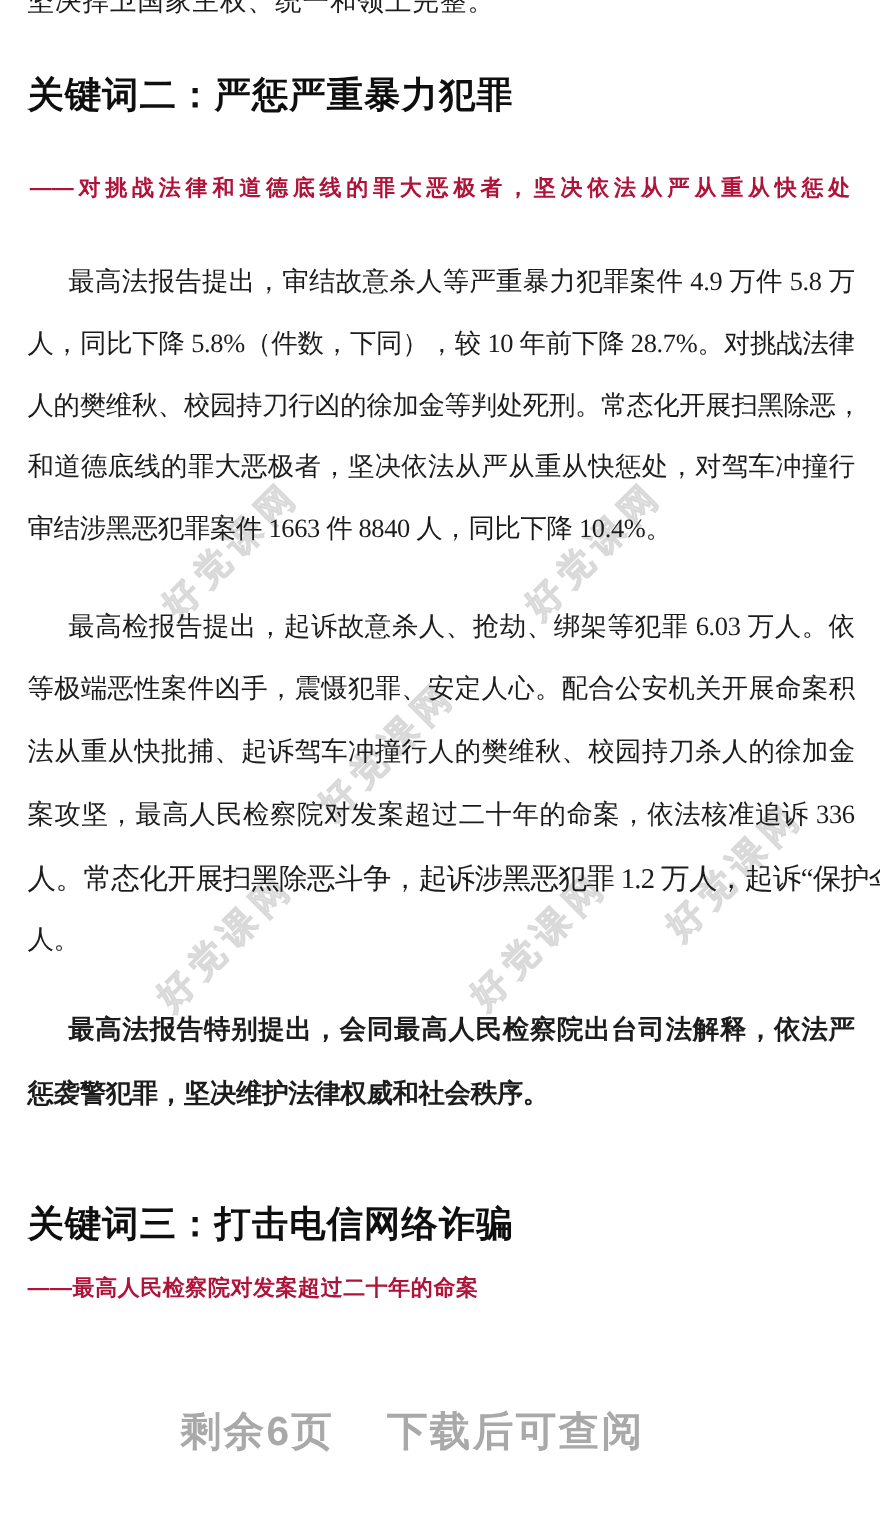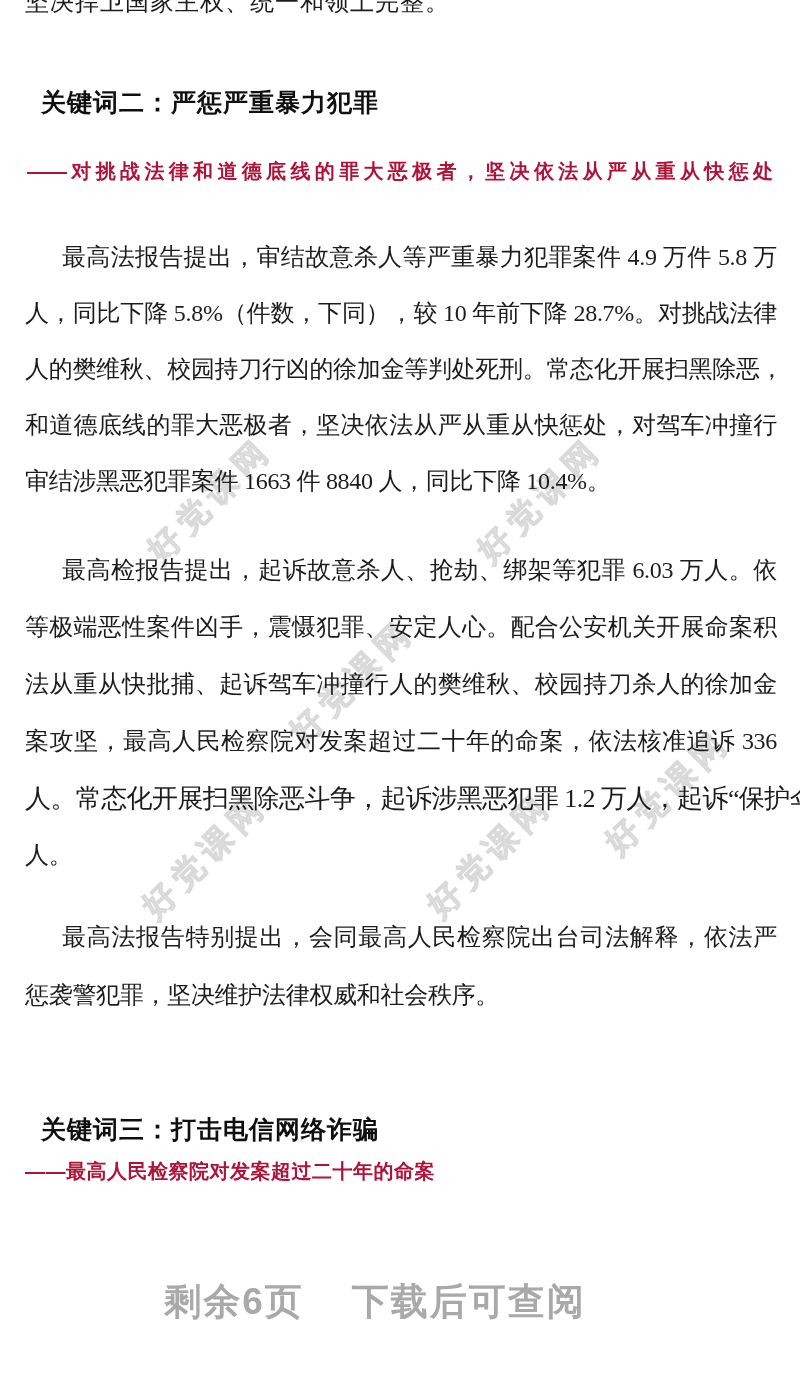--- a/index.html
+++ b/index.html
@@ -25,23 +25,23 @@
     transform:translate(-50%,-50%) rotate(-45deg);
   }
   
   .content{position:absolute;inset:0;z-index:1;}
   .abs{position:absolute;left:25px;}
   .topline{
     top:-12px;
     font-size:24px;line-height:28px;letter-spacing:1px;white-space:nowrap;
   }
   .kw{
-    margin:16px;
+    margin:0;
     font-family:"Liberation Sans","DejaVu Sans",sans-serif;
-    font-weight:700;font-size:25px;line-height:30px;letter-spacing:1px;
+    font-weight:700;font-size:33px;line-height:30px;letter-spacing:1px;
     color:#0f0f0f;white-space:nowrap;
   }
   .kw.h1{top:71px;}
   .kw.h2{top:1098px;}
   .sub{
     font-family:"Liberation Sans","DejaVu Sans",sans-serif;
     font-weight:700;font-size:20px;line-height:30px;
     color:var(--accent,#b01339);white-space:nowrap;
   }
   .sub.red1{top:156px;left:27px;width:746px;text-align:justify;text-align-last:justify;}
@@ -52,21 +52,21 @@
     letter-spacing:-0.3px;
   }
   .para .line.jfull{text-align:justify;text-align-last:justify;}
   .para .line.first{text-indent:37px;}
   .para .line.tight{font-size:26px;letter-spacing:-0.6px;}
   .para.p1{top:229px;}
   .para.p1 .line{line-height:56px;}
   .para.p2{top:542px;}
   .para.p2 .line{line-height:57px;}
   .para.p3{top:908px;}
-  .para.p3 .line{line-height:58px;}
+  .para.p3 .line{line-height:58px;font-weight:bold;}
   .footer{
     top:1278px;left:25px;width:700px;
     text-align:center;white-space:nowrap;
     font-family:"Liberation Sans","DejaVu Sans",sans-serif;
     font-weight:700;font-size:37px;line-height:48px;letter-spacing:2px;
     color:var(--gray,#a9a9a9);
   }
   .footer .gap{display:inline-block;width:48px;}
 </style>
 </head>

